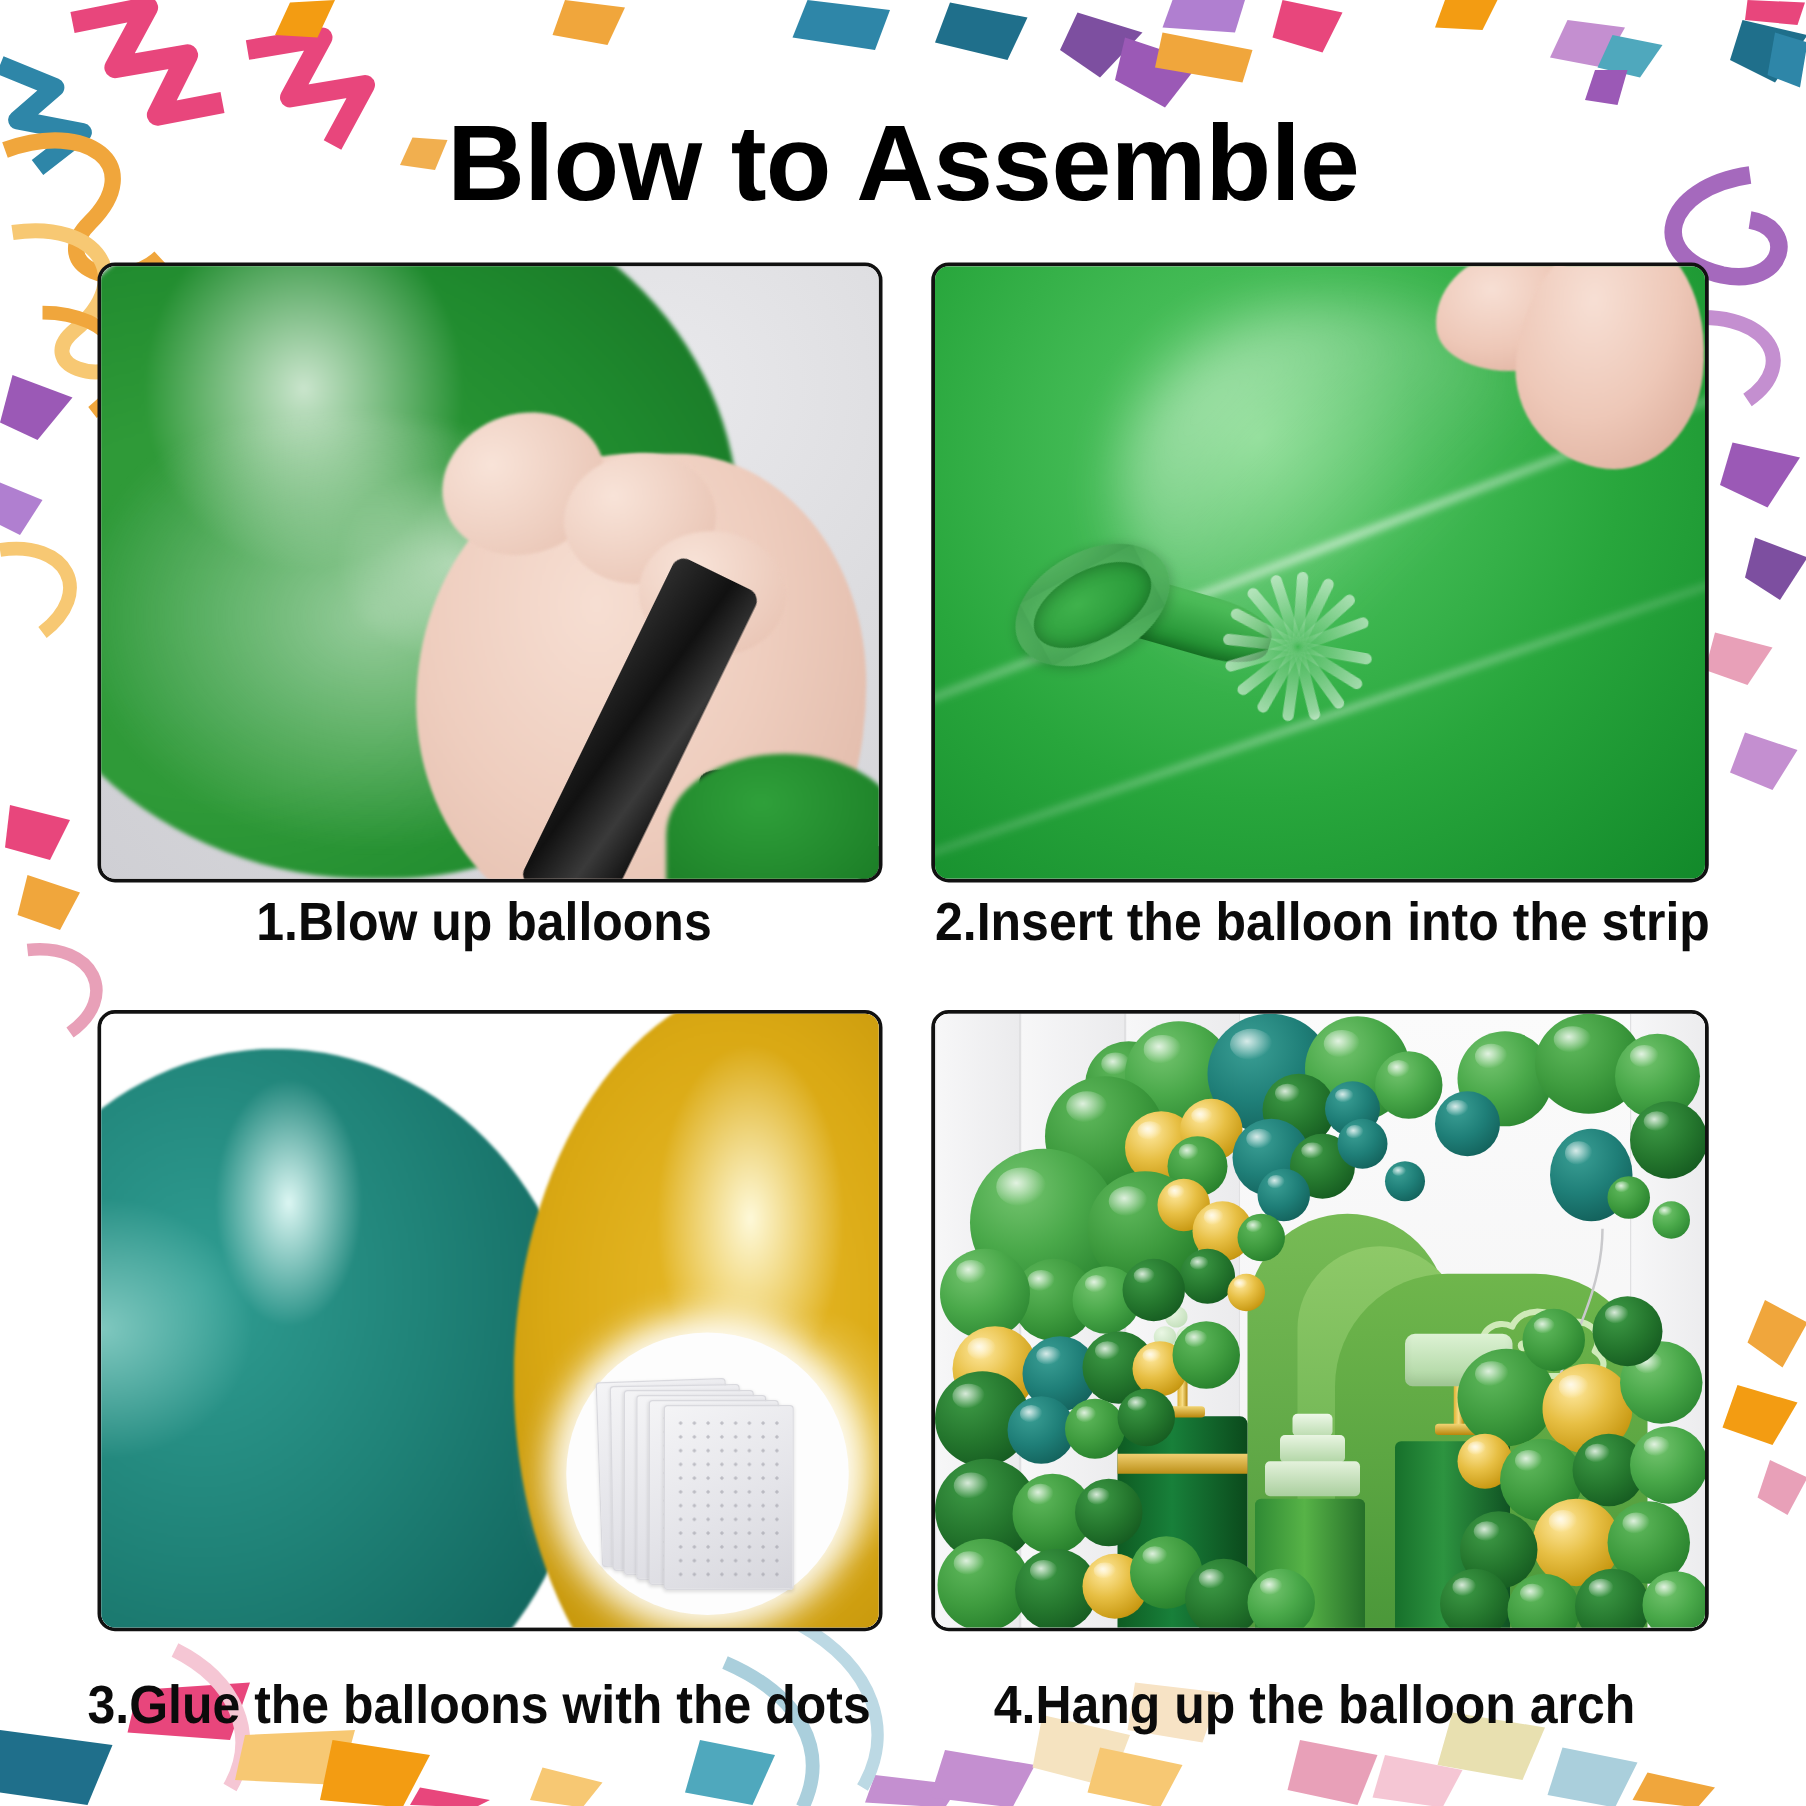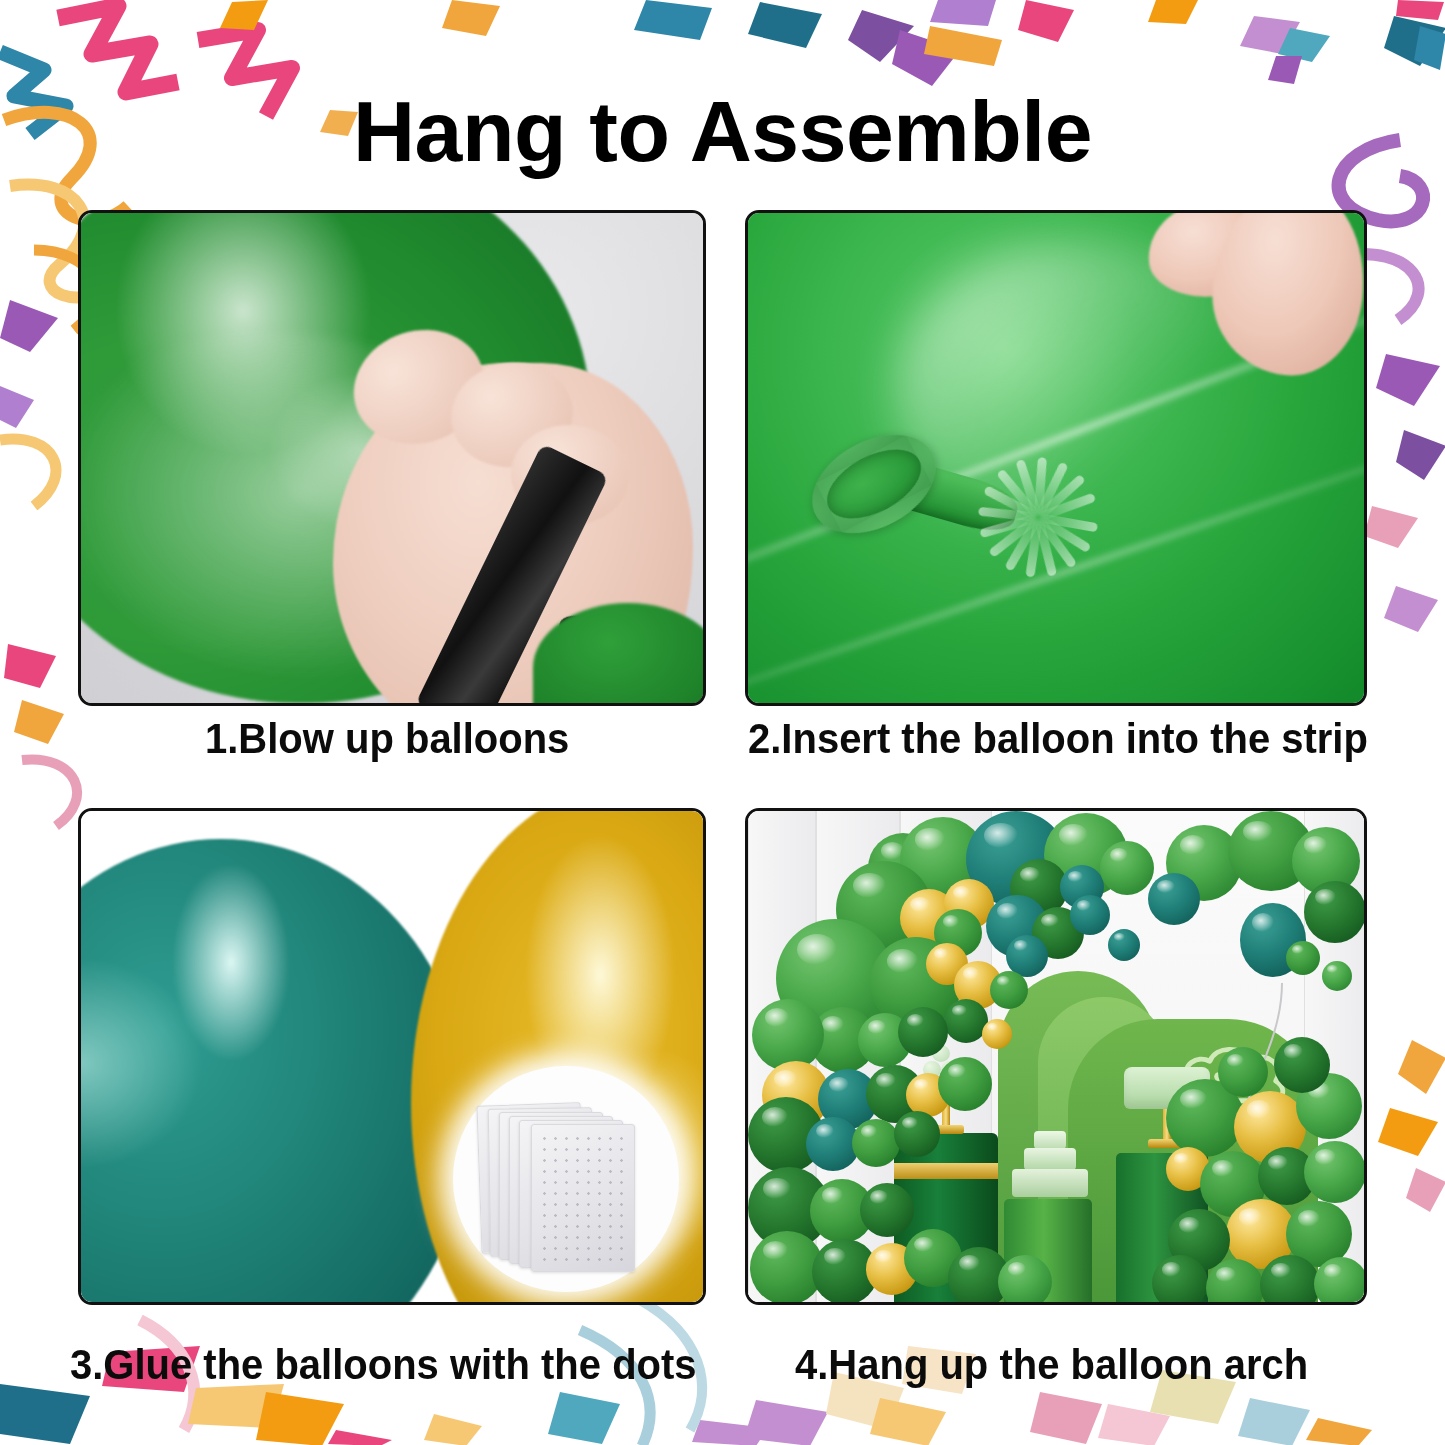--- a/index.html
+++ b/index.html
@@ -281,21 +281,21 @@
     <polygon points="1318,1418 1372,1430 1358,1446 1306,1440" fill="#f0a63c"></polygon>
     <path d="M580,1330 C640,1356 664,1400 642,1446" fill="none" stroke="#aacfdc" stroke-width="11"></path>
     <path d="M640,1300 C700,1334 716,1386 690,1430" fill="none" stroke="#bcd9e4" stroke-width="10"></path>
     <polygon points="434,1414 482,1426 466,1446 424,1440" fill="#f7c873"></polygon>
     <polygon points="336,1430 392,1440 380,1446 328,1444" fill="#e8467c"></polygon>
 
     <polygon points="330,110 358,112 348,136 320,132" fill="#f0a63c" opacity="0.9"></polygon>
     <polygon points="1108,296 1144,304 1130,332 1098,322" fill="#9b59b6" opacity="0.85"></polygon>
   </svg>
 
-  <div class="title">Hang to Assemble</div>
+  <div class="title">Blow to Assemble</div>
 
   <div class="panel" id="panel1">
     <div class="fill p1-bg">
       <div class="p1-balloon"></div>
       <div class="p1-balloon-shade"></div>
       <div class="p1-hand"></div>
       <div class="p1-finger p1-f1"></div>
       <div class="p1-finger p1-f2"></div>
       <div class="p1-finger p1-f3"></div>
       <div class="p1-pump"></div>

